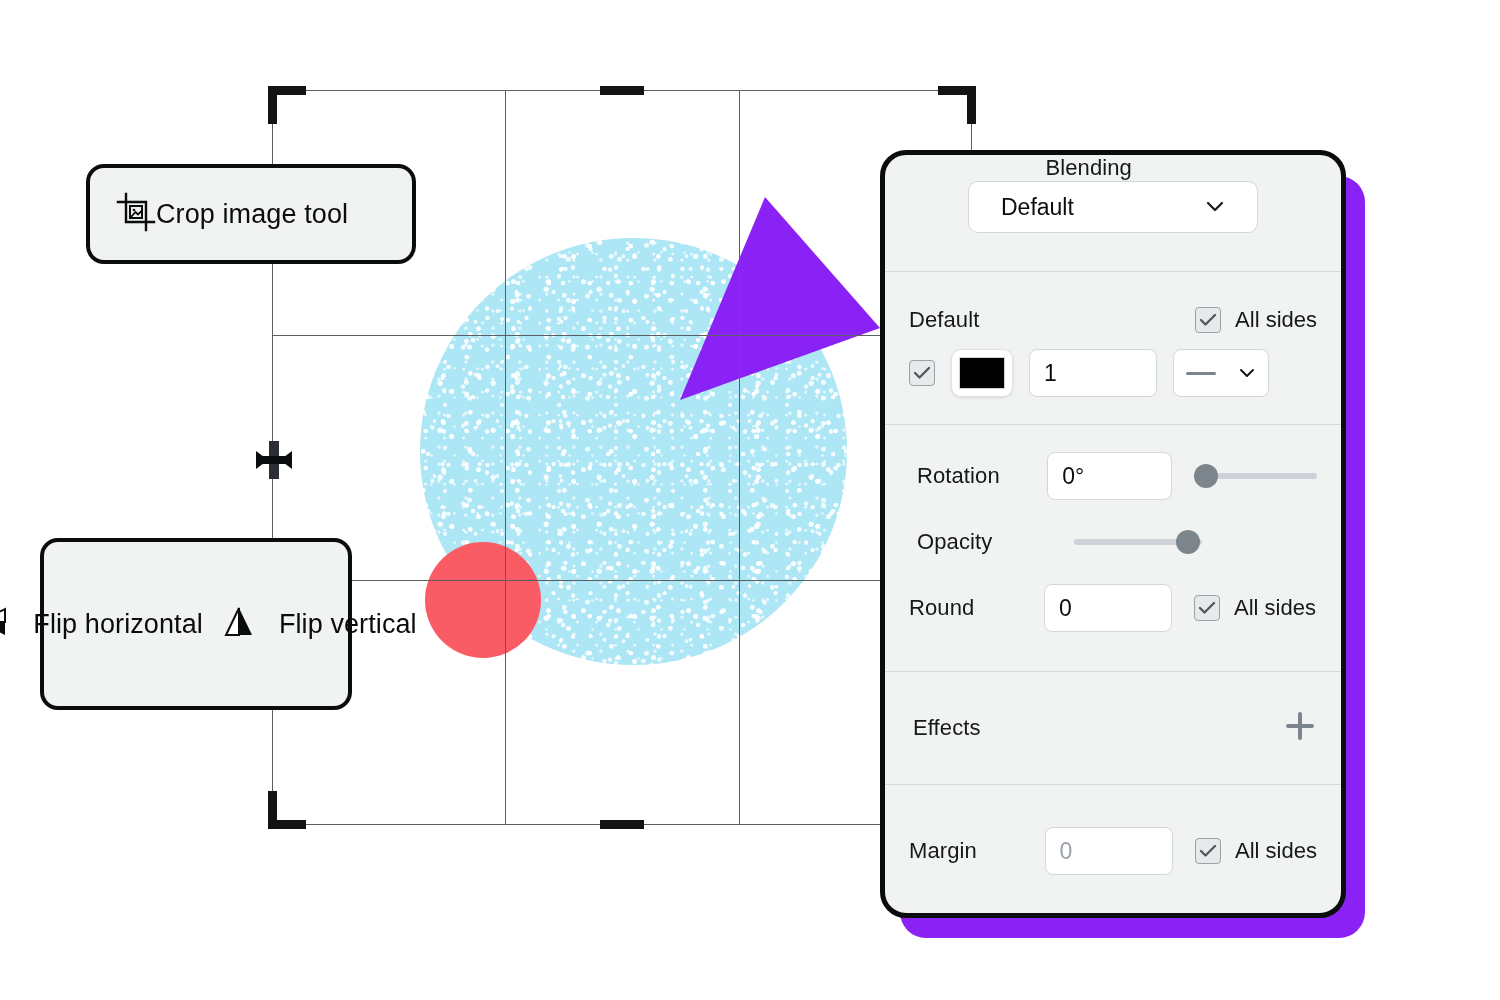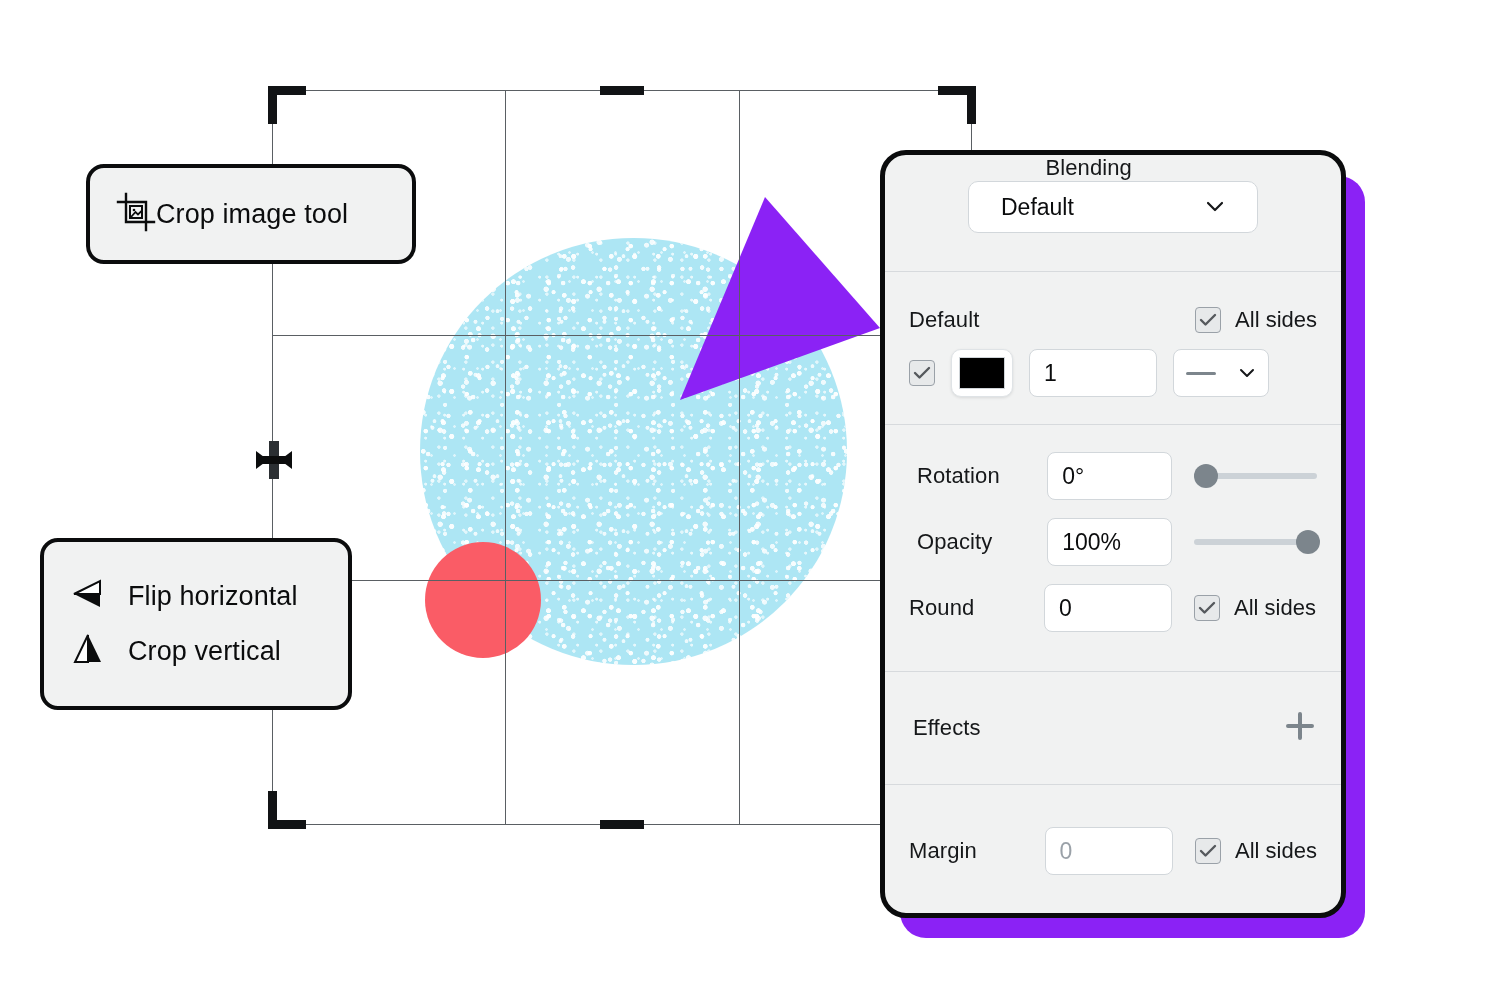--- a/index.html
+++ b/index.html
@@ -165,21 +165,21 @@
     top: 164px;
     width: 330px;
     height: 100px;
     padding: 0 26px;
   }
   #tip-flip {
     left: 40px;
     top: 538px;
     width: 312px;
     height: 172px;
-    flex-direction: column;
+    flex-direction: row;
     align-items: stretch;
     justify-content: center;
     padding: 0 26px;
     gap: 18px;
   }
   .tip-row {
     display: flex;
     align-items: center;
     gap: 22px;
   }
@@ -383,21 +383,21 @@
     </span>
     <span class="tip-label">Flip horizontal</span>
   </div>
   <div class="tip-row">
     <span>
       <svg width="36" height="34" viewBox="0 0 36 34">
         <path d="M18 3 L5 30 L18 30 Z" fill="#ffffff" stroke="#0b0c0d" stroke-width="2"></path>
         <path d="M18 3 L31 30 L18 30 Z" fill="#0b0c0d"></path>
       </svg>
     </span>
-    <span class="tip-label">Crop vertical</span>
+    <span class="tip-label">Flip vertical</span>
   </div>
 </div>
 
 <div id="panel-shadow" style="background: rgb(139, 34, 245);"></div>
 
 <div id="props-panel">
 
   <div class="panel-section" style="height:116px;">
     <div class="row" style="height:116px;flex-direction:column;">
       <span class="field-label" style="width:135px;">Blending</span>
@@ -455,23 +455,20 @@
         <span>0°</span>
       </div>
       <div class="slider" style="width:128px; margin-left:22px;">
         <span class="slider-track"></span>
         <span class="slider-thumb" id="rotation-thumb" style="left: 0px;"></span>
       </div>
     </div>
 
     <div class="row" style="height:66px;margin-left:8px;">
       <span class="field-label" style="width:135px;">Opacity</span>
-      <div class="ctl-input" style="width:128px;">
-        <span>100%</span>
-      </div>
       <div class="slider" style="width:128px; margin-left:22px;">
         <span class="slider-track"></span>
         <span class="slider-thumb" id="opacity-thumb" style="left: 102.234px;"></span>
       </div>
     </div>
 
     <div class="row" style="height:66px;">
       <span class="field-label" style="width:135px;">Round</span>
       <div class="ctl-input" style="width:128px;">
         <span>0</span>

